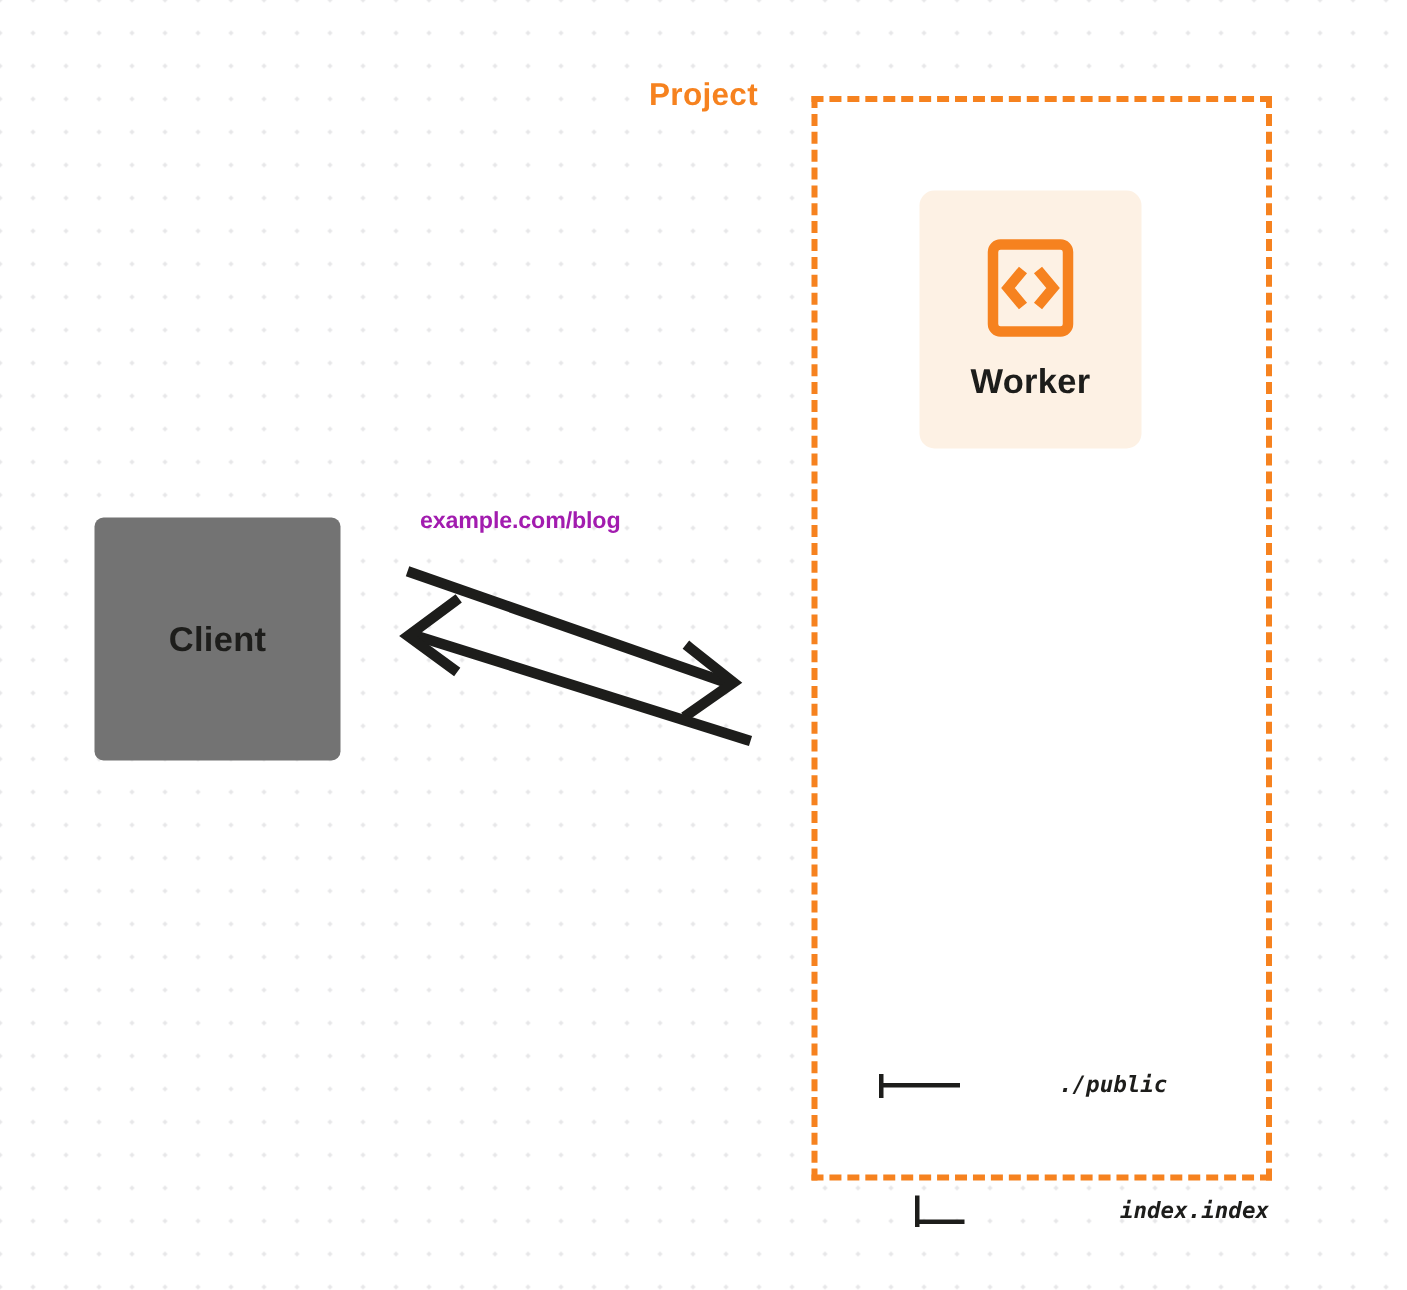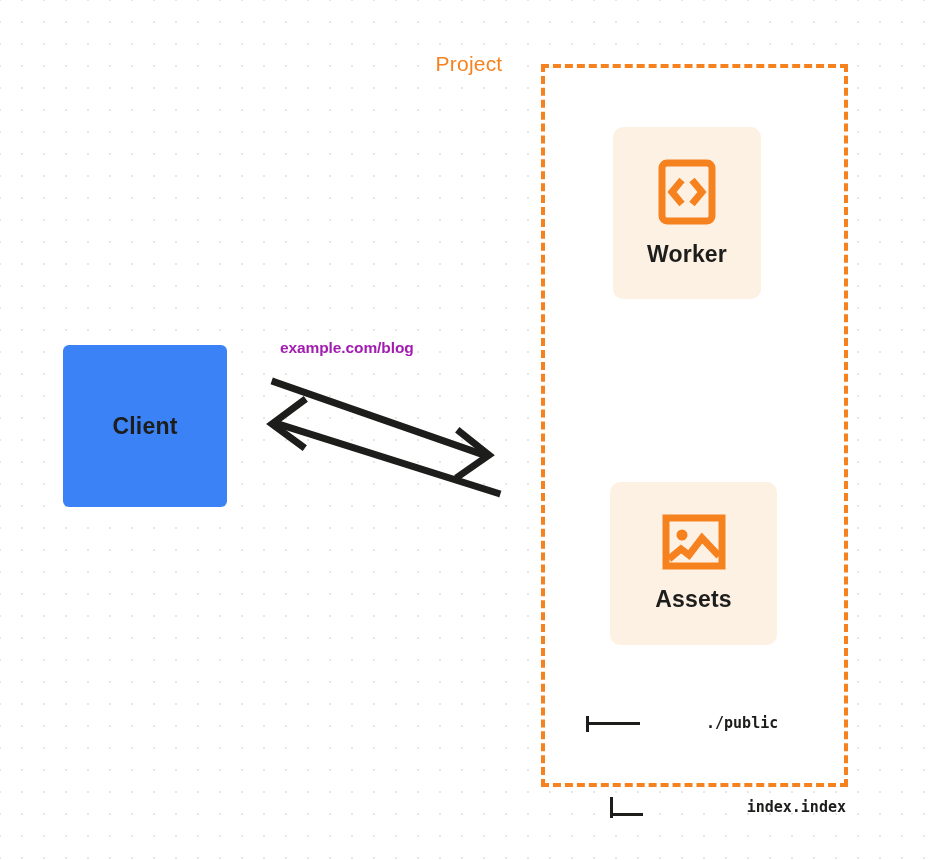--- a/index.html
+++ b/index.html
@@ -23,21 +23,21 @@
     inset: 0;
   }
 
   
   .client-node {
     position: absolute;
     left: 63px;
     top: 345px;
     width: 164px;
     height: 162px;
-    background: #3b82f6;
+    background: #737373;
     border-radius: 6px;
     display: flex;
     align-items: center;
     justify-content: center;
   }
   .client-label {
     font-size: 23px;
     font-weight: bold;
     color: #1d1d1b;
     letter-spacing: 0.2px;
@@ -75,21 +75,21 @@
     box-sizing: border-box;
   }
   .project-title {
     position: absolute;
     left: 50%;
     top: 64px;
     transform: translate(-50%, -50%);
     background: #ffffff;
     padding: 0 9px;
     font-size: 21px;
-    font-weight: normal;
+    font-weight: bold;
     color: #f6821f;
     letter-spacing: 0.2px;
     white-space: nowrap;
     z-index: 3;
   }
 
   
   .card {
     position: absolute;
     background: #fdf1e4;
@@ -142,20 +142,21 @@
   }
   .tree-branch {
     width: 112px;
     flex: none;
     position: relative;
   }
   .tree-name {
     width: 148px;
     flex: none;
     text-align: right;
+    font-style: italic;
   }
   .tree-name.first {
     text-align: left;
     padding-left: 8px;
   }
 
   
   .vline {
     position: absolute;
     width: 3px;
@@ -198,30 +199,20 @@
     <span class="card-icon">
       <svg width="58" height="66" viewBox="0 0 58 66" xmlns="http://www.w3.org/2000/svg">
         <rect x="4" y="4" width="50" height="58" rx="5" ry="5" fill="none" stroke="#f6821f" stroke-width="7"></rect>
         <polyline points="24,21 14,33 24,45" fill="none" stroke="#f6821f" stroke-width="7" stroke-linecap="butt" stroke-linejoin="miter"></polyline>
         <polyline points="34,21 44,33 34,45" fill="none" stroke="#f6821f" stroke-width="7" stroke-linecap="butt" stroke-linejoin="miter"></polyline>
       </svg>
     </span>
     <span class="card-label">Worker</span>
   </div>
 
-  <div class="card card-assets">
-    <span class="card-icon">
-      <svg width="64" height="56" viewBox="0 0 64 56" xmlns="http://www.w3.org/2000/svg">
-        <rect x="4" y="4" width="56" height="48" fill="none" stroke="#f6821f" stroke-width="7"></rect>
-        <circle cx="20" cy="21" r="5.5" fill="#f6821f"></circle>
-        <polyline points="7,45 19,35 27,41 40,24 57,42" fill="none" stroke="#f6821f" stroke-width="7" stroke-linecap="butt" stroke-linejoin="miter"></polyline>
-      </svg>
-    </span>
-    <span class="card-label">Assets</span>
-  </div>
 
   <div class="file-tree">
 
     <div class="tree-row">
       <span class="tree-branch">
         <span class="vline" style="left:0px; top:3px; height:16px;"></span>
         <span class="hline" style="left:0px; top:9px; width:54px;"></span>
       </span>
       <span class="tree-name first">./public</span>
     </div>

